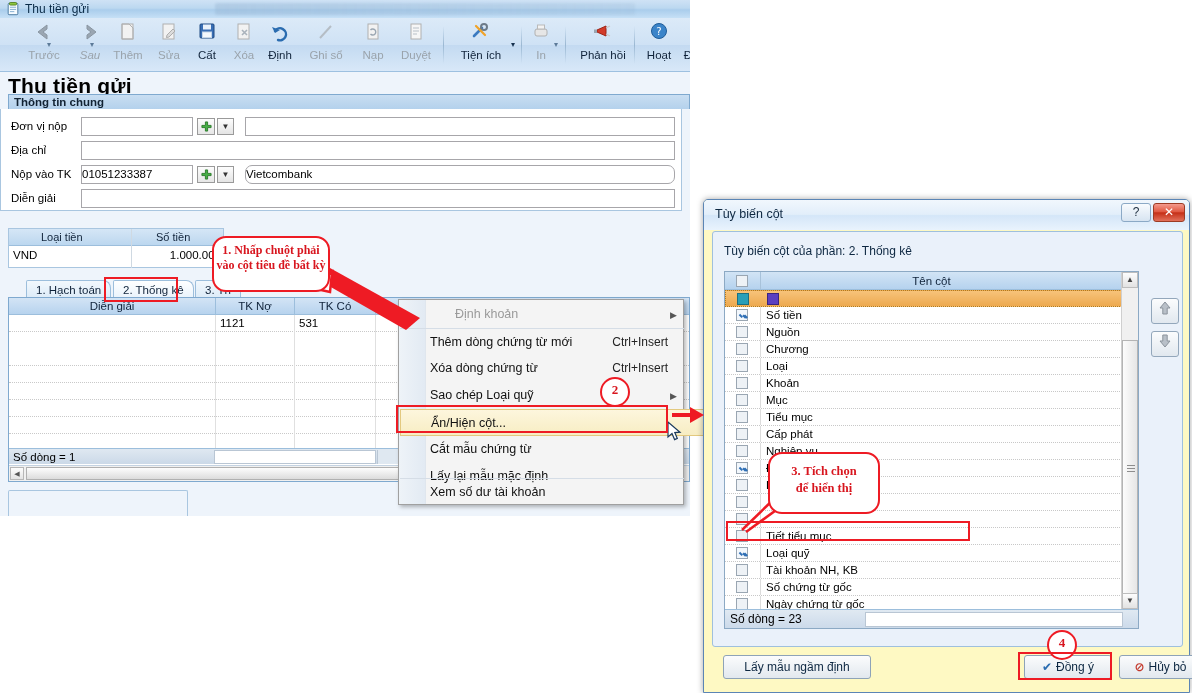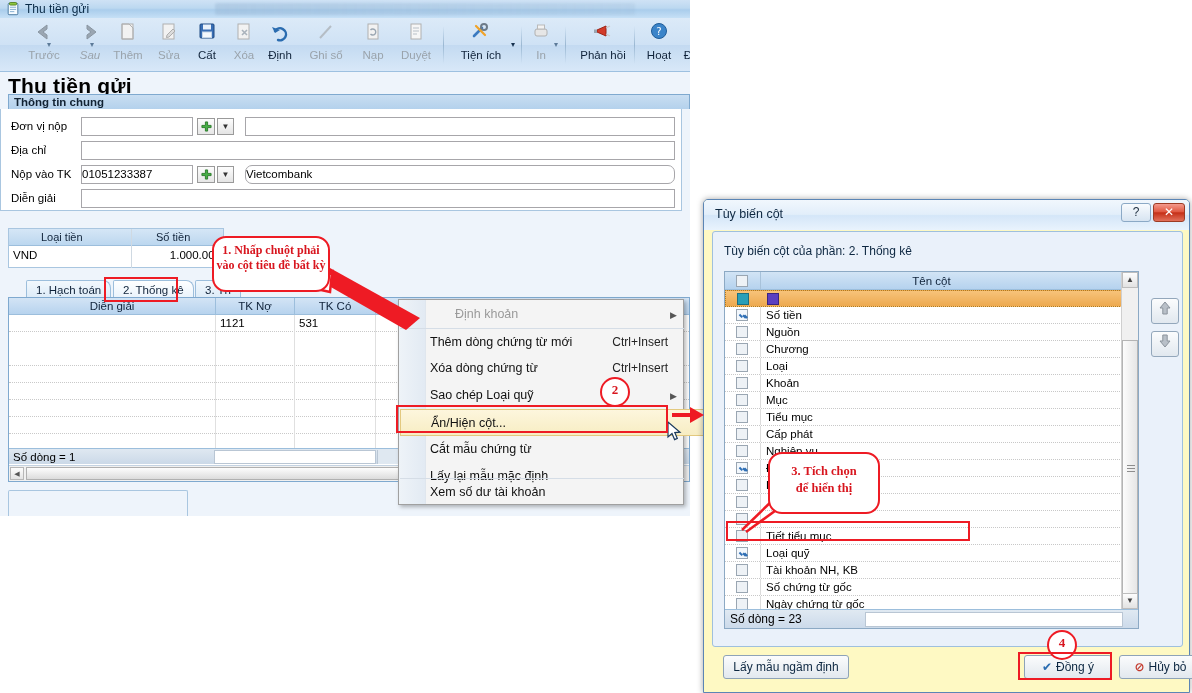--- a/index.html
+++ b/index.html
@@ -756,21 +756,21 @@
         <path d="M9 3 L14 9 L11.2 9 L11.2 15 L6.8 15 L6.8 9 L4 9 Z" fill="#b9c0c8" stroke="#8b939c"></path>
       </svg>
     </div>
     <div class="movebtn" style="left:438px;top:99px;">
       <svg width="18" height="18" viewBox="0 0 18 18">
         <path d="M9 15 L14 9 L11.2 9 L11.2 3 L6.8 3 L6.8 9 L4 9 Z" fill="#b9c0c8" stroke="#8b939c"></path>
       </svg>
     </div>
   </div>
 
-  <div class="dlgbtn" style="left:19px;top:455px;width:126px;">Lấy mẫu ngầm định</div>
+  <div class="dlgbtn" style="left:19px;top:455px;width:148px;">Lấy mẫu ngầm định</div>
 
   <div class="dlgbtn" style="left:320px;top:455px;width:88px;">
     <span class="bi" style="color:#2a6cb0;font-weight:bold;">✔</span><span>Đồng ý</span>
   </div>
 
   <div class="dlgbtn" style="left:415px;top:455px;width:83px;">
     <span class="bi" style="color:#c3392c;font-weight:bold;">⊘</span><span>Hủy bỏ</span>
   </div>
 </div>
 

